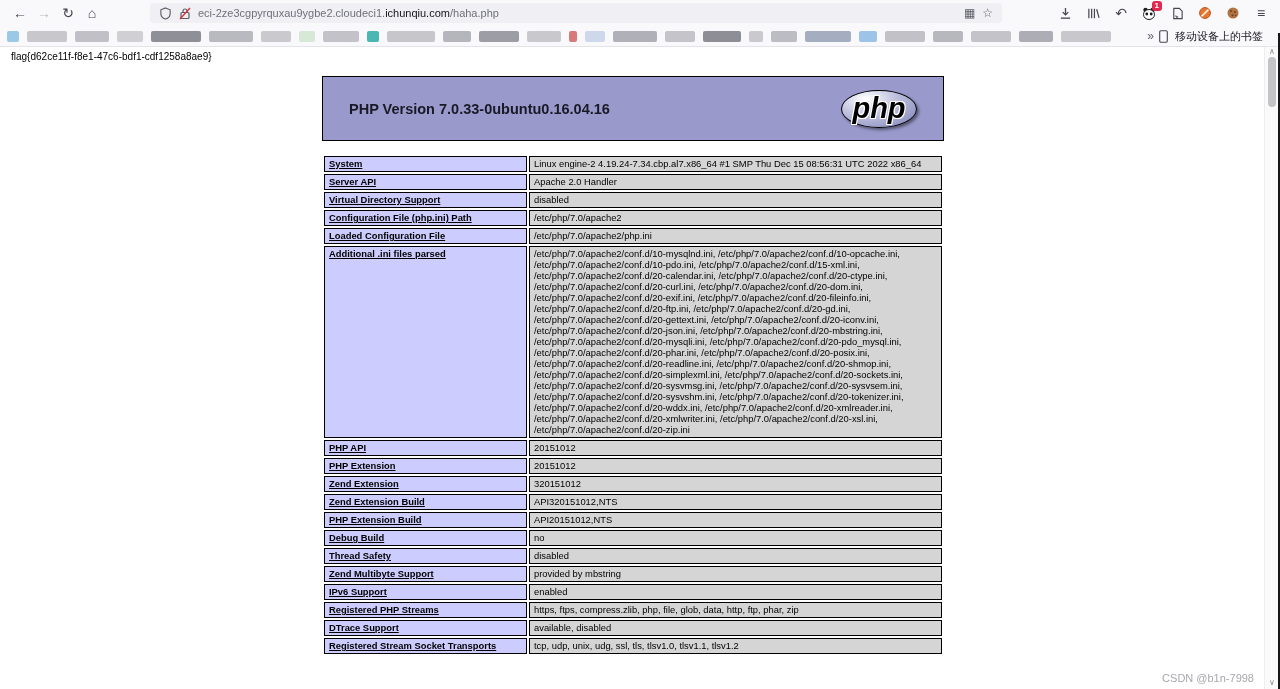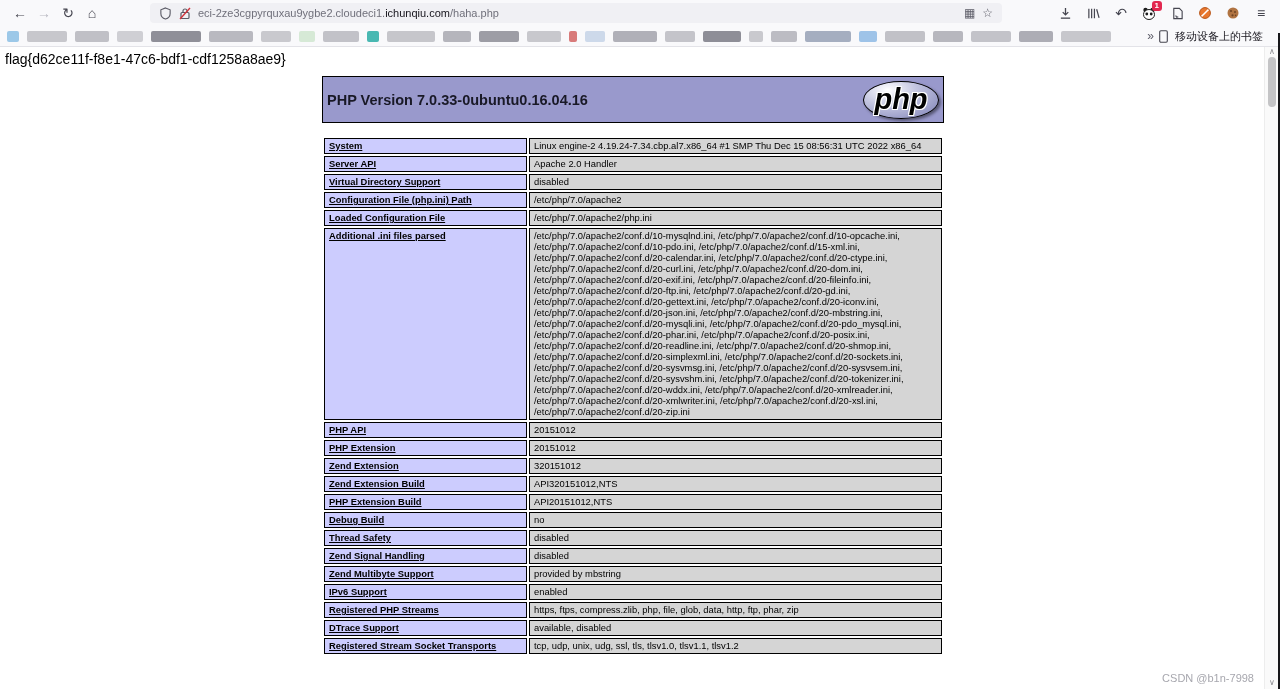--- a/index.html
+++ b/index.html
@@ -26,25 +26,25 @@
   .bookmarks { height:21px; background:#f9f9fb; border-bottom:1px solid #e3e3e8;
                display:flex; align-items:center; padding:0 7px; }
   .bm-items { display:flex; align-items:center; gap:8px; overflow:hidden; flex:1; }
   .bm-chip { height:11px; border-radius:2px; flex:0 0 auto; filter:blur(0.6px); }
   .bm-right { display:flex; align-items:center; gap:7px; margin-left:auto; padding-right:10px; }
   .chev { color:#5b5b66; font-size:12px; letter-spacing:-2px; }
   .bm-label { font-size:11px; color:#16141c; white-space:nowrap; }
 
   
   .page { position:absolute; top:47px; left:0; right:0; bottom:0; background:#fff; overflow:hidden; }
-  .flag { position:absolute; top:4px; left:5px; font-size:14px; color:#000; }
+  .flag { position:absolute; top:4px; left:11px; font-size:10px; color:#000; }
   .watermark { position:absolute; right:26px; bottom:5px; font-size:11px; color:#a7a7ae; }
 
   .php-wrap { position:absolute; top:29px; left:322px; width:622px; }
-  .php-header { background:#9999cc; border:1px solid #000; height:47px; padding:4px 4px;
+  .php-header { background:#9999cc; border:1px solid #000; height:65px; padding:4px 26px;
                 display:flex; align-items:center; justify-content:space-between; }
   .php-title { font-size:14.5px; font-weight:bold; color:#191926; }
   .php-logo { width:76px; height:38px; border-radius:50%; border:1px solid #000; flex:0 0 auto;
               background:radial-gradient(ellipse at 32% 22%, #ffffff 0%, #c3c5e0 40%, #8d90c0 85%);
               box-shadow:2px 2px 3px rgba(0,0,0,.45);
               display:flex; align-items:center; justify-content:center; }
   .php-logo span { font-weight:bold; font-style:italic; font-size:29px; color:#000; line-height:1;
               text-shadow:-1px -1px 0 #fff,1px -1px 0 #fff,-1px 1px 0 #fff,1px 1px 0 #fff; }
 
   table.info { margin-top:13px; border-spacing:2px; width:622px; table-layout:fixed; }
@@ -257,24 +257,20 @@
           </tr>
           <tr>
             <td class="e">Debug Build</td>
             <td class="v">no</td>
           </tr>
           <tr>
             <td class="e">Thread Safety</td>
             <td class="v">disabled</td>
           </tr>
           <tr>
-            <td class="e">Zend Signal Handling</td>
-            <td class="v">disabled</td>
-          </tr>
-          <tr>
             <td class="e">Zend Multibyte Support</td>
             <td class="v">provided by mbstring</td>
           </tr>
           <tr>
             <td class="e">IPv6 Support</td>
             <td class="v">enabled</td>
           </tr>
           <tr>
             <td class="e">Registered PHP Streams</td>
             <td class="v">https, ftps, compress.zlib, php, file, glob, data, http, ftp, phar, zip</td>

